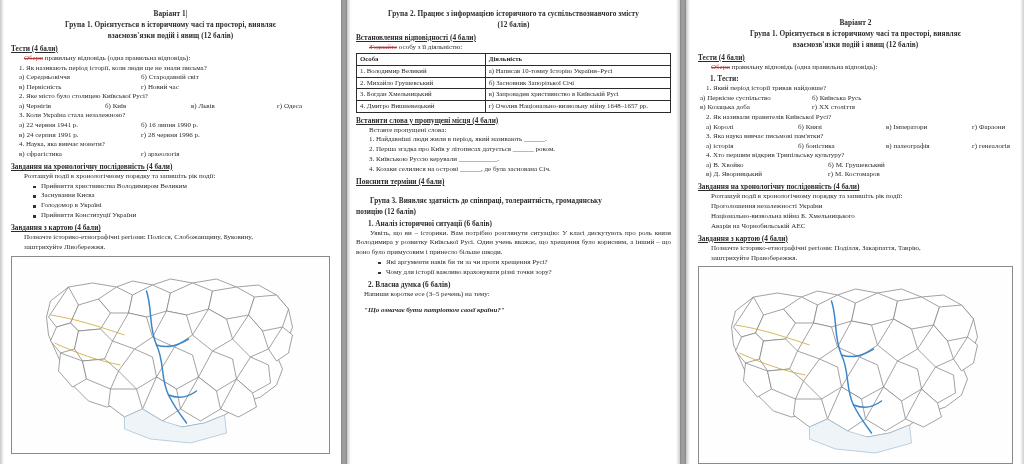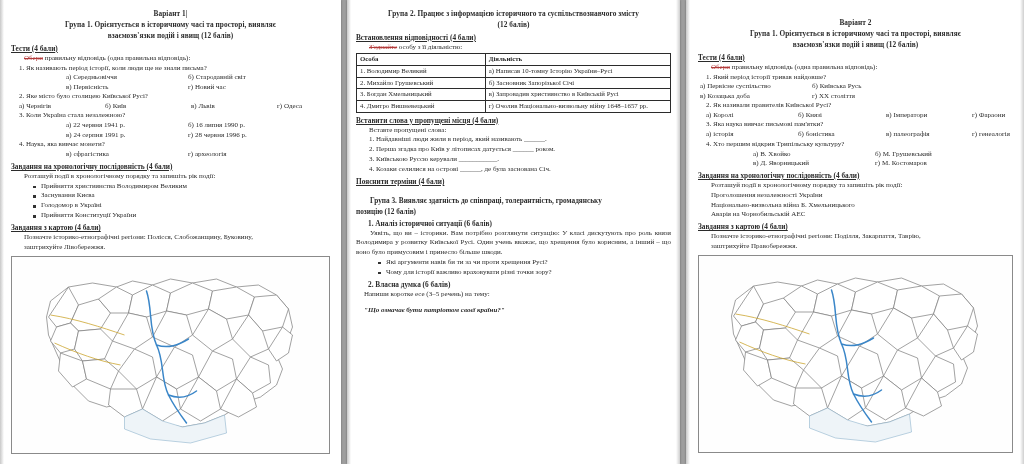--- a/index.html
+++ b/index.html
@@ -91,21 +91,21 @@
   .ans-row {
     display: flex;
     font-size: 7px;
     line-height: 1.34;
     padding-left: 8px;
   }
   .ans-row > span { display: inline-block; }
   .w-a { width: 86px; }
   .w-b { width: 86px; }
   .w-c { width: 86px; }
-  .w2-a { width: 122px; margin-left: 47px; }
+  .w2-a { width: 122px; }
   .w2-b { width: 122px; }
   .w3-a { width: 92px; }
   .w3-b { width: 88px; }
   .w3-c { width: 86px; }
   .w4-a { width: 112px; }
 
   ul.bul {
     margin: 0;
     padding-left: 26px;
     font-size: 7px;
@@ -335,20 +335,21 @@
     <div class="page-edge-left"></div>
 
     <div class="ttl">Варіант 2</div>
     <div class="ttl">Група 1. Орієнтується в історичному часі та просторі, виявляє</div>
     <div class="ttl">взаємозв'язки подій і явищ (12 балів)</div>
 
     <div class="hdr">Тести (4 бали)</div>
     <p class="t ind1">
       <span class="strike-red">Обери</span><span> правильну відповідь (одна правильна відповідь):</span>
     </p>
+    <div class="hdr-plain" style="padding-left:12px">1. Тести:</div>
 
     <p class="t ind2">1. Який період історії тривав найдовше?</p>
     <div class="ans-row" style="padding-left:2px">
       <span class="w4-a">а) Первісне суспільство</span>
       <span>б) Київська Русь</span>
     </div>
     <div class="ans-row" style="padding-left:2px">
       <span class="w4-a">в) Козацька доба</span>
       <span>г) XX століття</span>
     </div>

